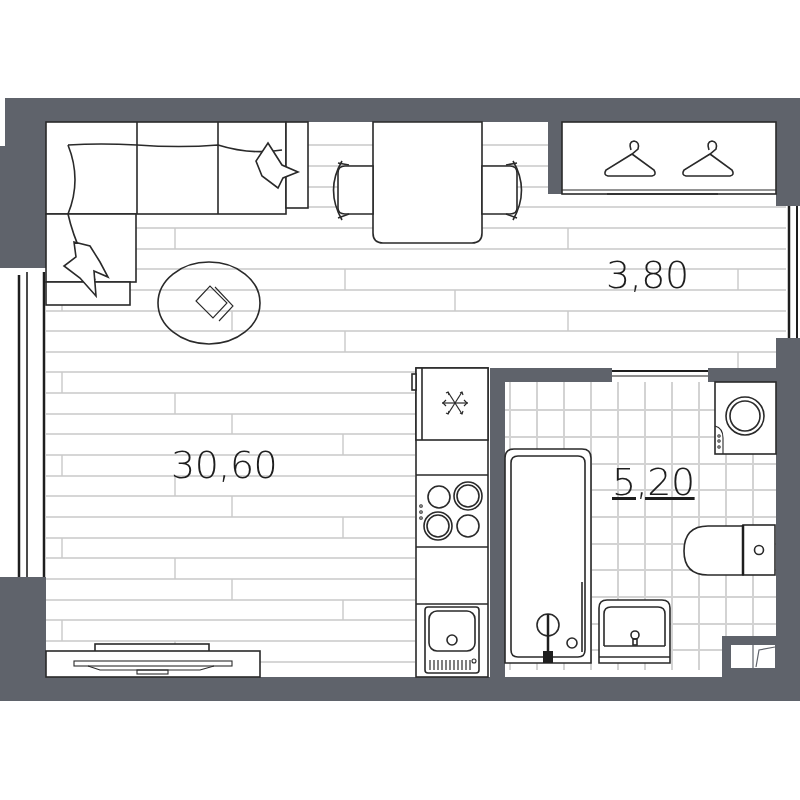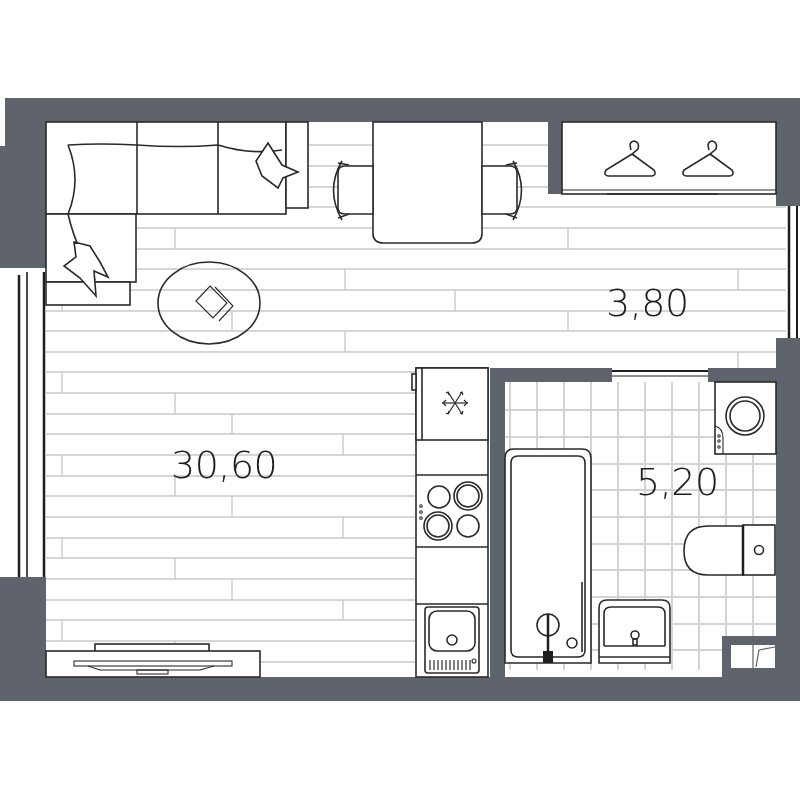--- a/index.html
+++ b/index.html
@@ -300,14 +300,14 @@
   <g>
     <rect class="furn" x="95" y="644" width="114" height="8"></rect>
     <rect class="furn" x="46" y="651" width="214" height="26"></rect>
     <rect class="thin" x="74" y="661" width="158" height="5" fill="#ffffff"></rect>
     <path class="thin" d="M88 666 L100 670 L200 670 L214 666"></path>
     <rect class="thin" x="137" y="670" width="31" height="4" fill="#ffffff"></rect>
   </g>
 </svg>
 
 <div class="area-label" style="left:171px; top:446px;">30,60</div>
-<div class="area-label" style="left:606px; top:256px;margin-top:28px;">3,80</div>
-<div class="area-label" style="left:636px; top:463px;">5,20</div>
+<div class="area-label" style="left:606px; top:256px;">3,80</div>
+<div class="area-label" style="left:612px; top:463px;text-decoration:underline;">5,20</div>
 
 </body></html>

